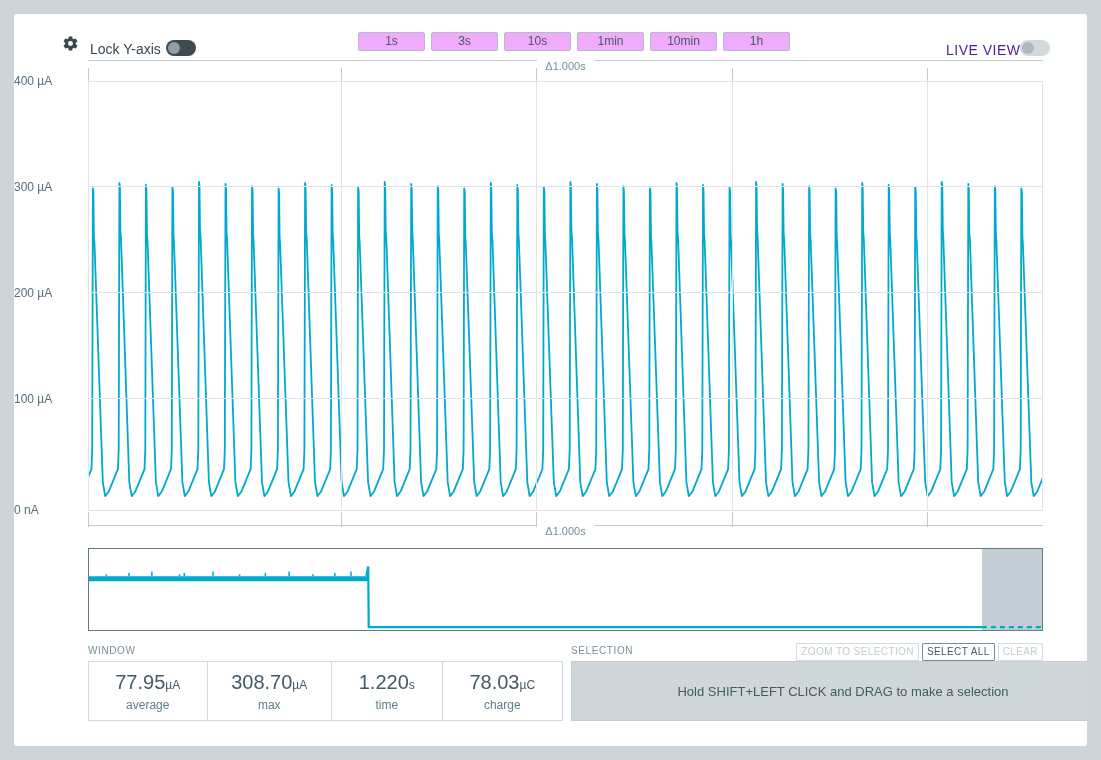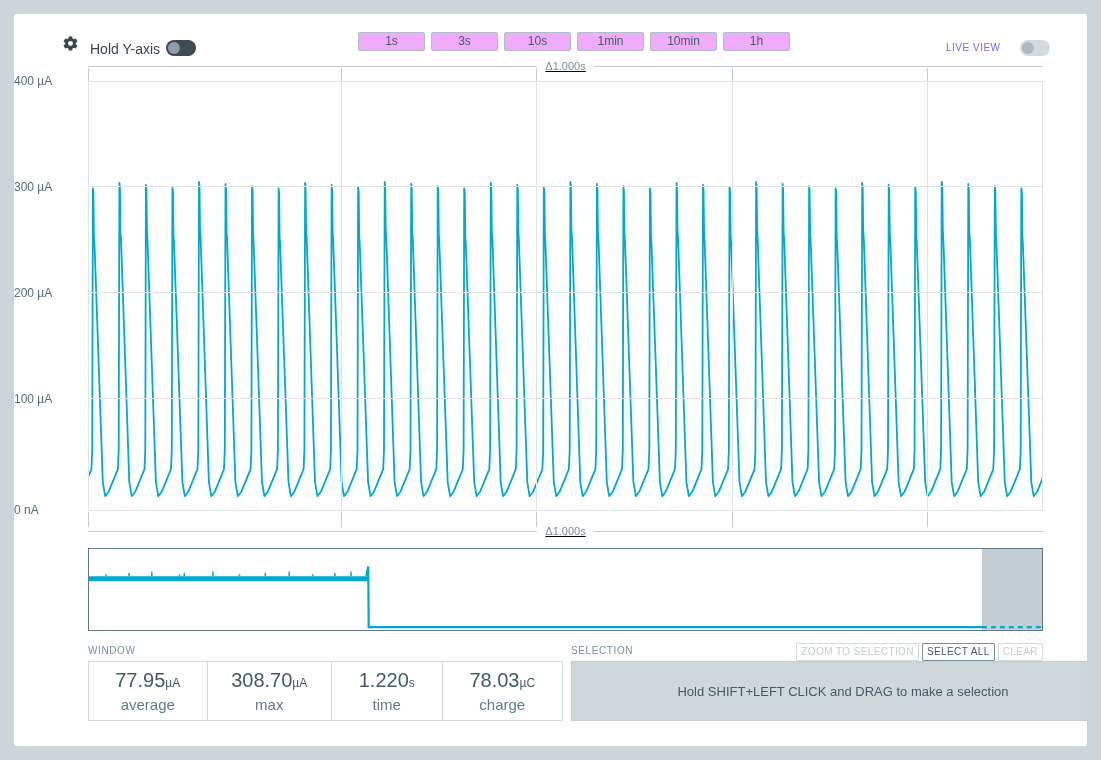--- a/index.html
+++ b/index.html
@@ -10,29 +10,29 @@
   }
   
   #gear { position:absolute; left:48px; top:21px; width:17px; height:17px; cursor:pointer; }
   #lock-label { position:absolute; left:76px; top:27px; font-size:14px; color:#37474f; }
   .toggle { position:absolute; width:30px; height:16px; border-radius:8px; cursor:pointer; }
   .toggle .knob { position:absolute; top:2px; left:2px; width:12px; height:12px; border-radius:50%; }
   #lock-toggle { left:152px; top:26px; background:#3d4b53; }
   #lock-toggle .knob { background:#939ea4; }
   #live-toggle { left:1006px; top:26px; background:#d2dade; }
   #live-toggle .knob { background:#aeb9bf; }
-  #live-label { position:absolute; left:932px; top:28px; font-size:10px; color:#8b5cf6; letter-spacing:.5px; }
+  #live-label { position:absolute; left:932px; top:28px; font-size:14px; color:#4c1d95; letter-spacing:.5px; }
   #range-buttons { position:absolute; left:344px; top:18px; display:flex; gap:6px; }
   .range-btn {
     width:67px; height:19px; background:#f0abfc; border:1px solid #b0bec5; border-radius:2px;
     font-size:12px; color:#455a64; text-align:center; line-height:17px; cursor:pointer;
     font-family:"Liberation Sans", sans-serif;
   }
   
-  .ruler { position:absolute; left:74px; width:955px; height:12px; display:flex; align-items:center;text-decoration:underline; }
+  .ruler { position:absolute; left:74px; width:955px; height:12px; display:flex; align-items:flex-start; }
   .ruler .line { flex:1; height:1px; background:#c3cbd0; }
   .ruler .text { margin:0 8px; font-size:11px; color:#78909c; white-space:nowrap; }
   #ruler-top { top:46px; }
   #ruler-bottom { top:511px; }
   .ytick { position:absolute; left:0; width:62px; text-align:left; font-size:12px; color:#546e7a; }
   #plot { position:absolute; left:74px; top:67px; width:955px; height:429px; }
   #plot svg, #minimap svg { position:absolute; left:0; top:0; width:100%; height:100%; }
   .hgrid { position:absolute; left:0; width:100%; height:1px; background:#e2e5e7; }
   .vgrid { position:absolute; top:0; width:1px; height:100%; background:#e2e5e7; }
   .tick-top { position:absolute; width:1px; height:13px; top:54px; background:#c3cbd0; }
@@ -45,39 +45,39 @@
   .section-label { position:absolute; font-size:10px; color:#78909c; letter-spacing:.6px; }
   #window-label { left:74px; top:631px; }
   #selection-label { left:557px; top:631px; }
   #stats-box { position:absolute; left:74px; top:647px; width:475px; height:60px;
     border:1px solid #d3d9dc; display:flex; }
   .stat-cell { height:100%; border-right:1px solid #d3d9dc; display:flex; flex-direction:column;
     align-items:center; justify-content:center; gap:4px; }
   .stat-cell:last-child { border-right:none; }
   .stat-value { font-size:20px; color:#455a64; }
   .stat-unit { font-size:12px; color:#455a64; }
-  .stat-caption { font-size:15px; color:#607d8b; }
+  .stat-caption { font-size:12px; color:#607d8b; }
   #sel-buttons { position:absolute; top:629px; right:44px; display:flex; gap:3px; }
   .sel-btn { height:18px; background:#fff; border:1px solid; border-radius:1px; font-size:10px;
     letter-spacing:.4px; line-height:14px; padding:0 4px; font-family:"Liberation Sans", sans-serif; }
   .sel-btn.enabled { color:#455a64; border-color:#78909c; cursor:pointer; }
   .sel-btn.disabled { color:#c2ccd1; border-color:#d5dbde; cursor:default; }
   #selection-box { position:absolute; left:557px; top:647px; width:544px; height:60px;
     background:#cfd7da; border:1px solid #c4ced3; display:flex; align-items:center; justify-content:center; }
   #selection-hint { font-size:13px; color:#455a64; }
 </style>
 </head>
 <body>
 
 <div id="card">
 
   <svg id="gear" viewBox="0 0 24 24">
     <path fill="#37474f" d="M19.43 12.98c.04-.32.07-.64.07-.98s-.03-.66-.07-.98l2.11-1.65a.5.5 0 0 0 .12-.64l-2-3.46a.5.5 0 0 0-.61-.22l-2.49 1a7.03 7.03 0 0 0-1.69-.98l-.38-2.65A.49.49 0 0 0 14 2h-4a.49.49 0 0 0-.49.42l-.38 2.65c-.61.25-1.17.59-1.69.98l-2.49-1a.5.5 0 0 0-.61.22l-2 3.46a.5.5 0 0 0 .12.64l2.11 1.65c-.04.32-.07.65-.07.98s.03.66.07.98l-2.11 1.65a.5.5 0 0 0-.12.64l2 3.46c.12.22.39.3.61.22l2.49-1c.52.39 1.08.73 1.69.98l.38 2.65c.04.24.24.42.49.42h4c.25 0 .45-.18.49-.42l.38-2.65c.61-.25 1.17-.59 1.69-.98l2.49 1c.22.08.49 0 .61-.22l2-3.46a.5.5 0 0 0-.12-.64l-2.11-1.65zM12 15.5A3.5 3.5 0 1 1 12 8.5a3.5 3.5 0 0 1 0 7z"></path>
   </svg>
-  <span id="lock-label">Hold Y-axis</span>
+  <span id="lock-label">Lock Y-axis</span>
   <div id="lock-toggle" class="toggle">
       <div class="knob"></div>
     </div>
 
   <div id="range-buttons">
     <button class="range-btn">1s</button>
     <button class="range-btn">3s</button>
     <button class="range-btn">10s</button>
     <button class="range-btn">1min</button>
     <button class="range-btn">10min</button>

